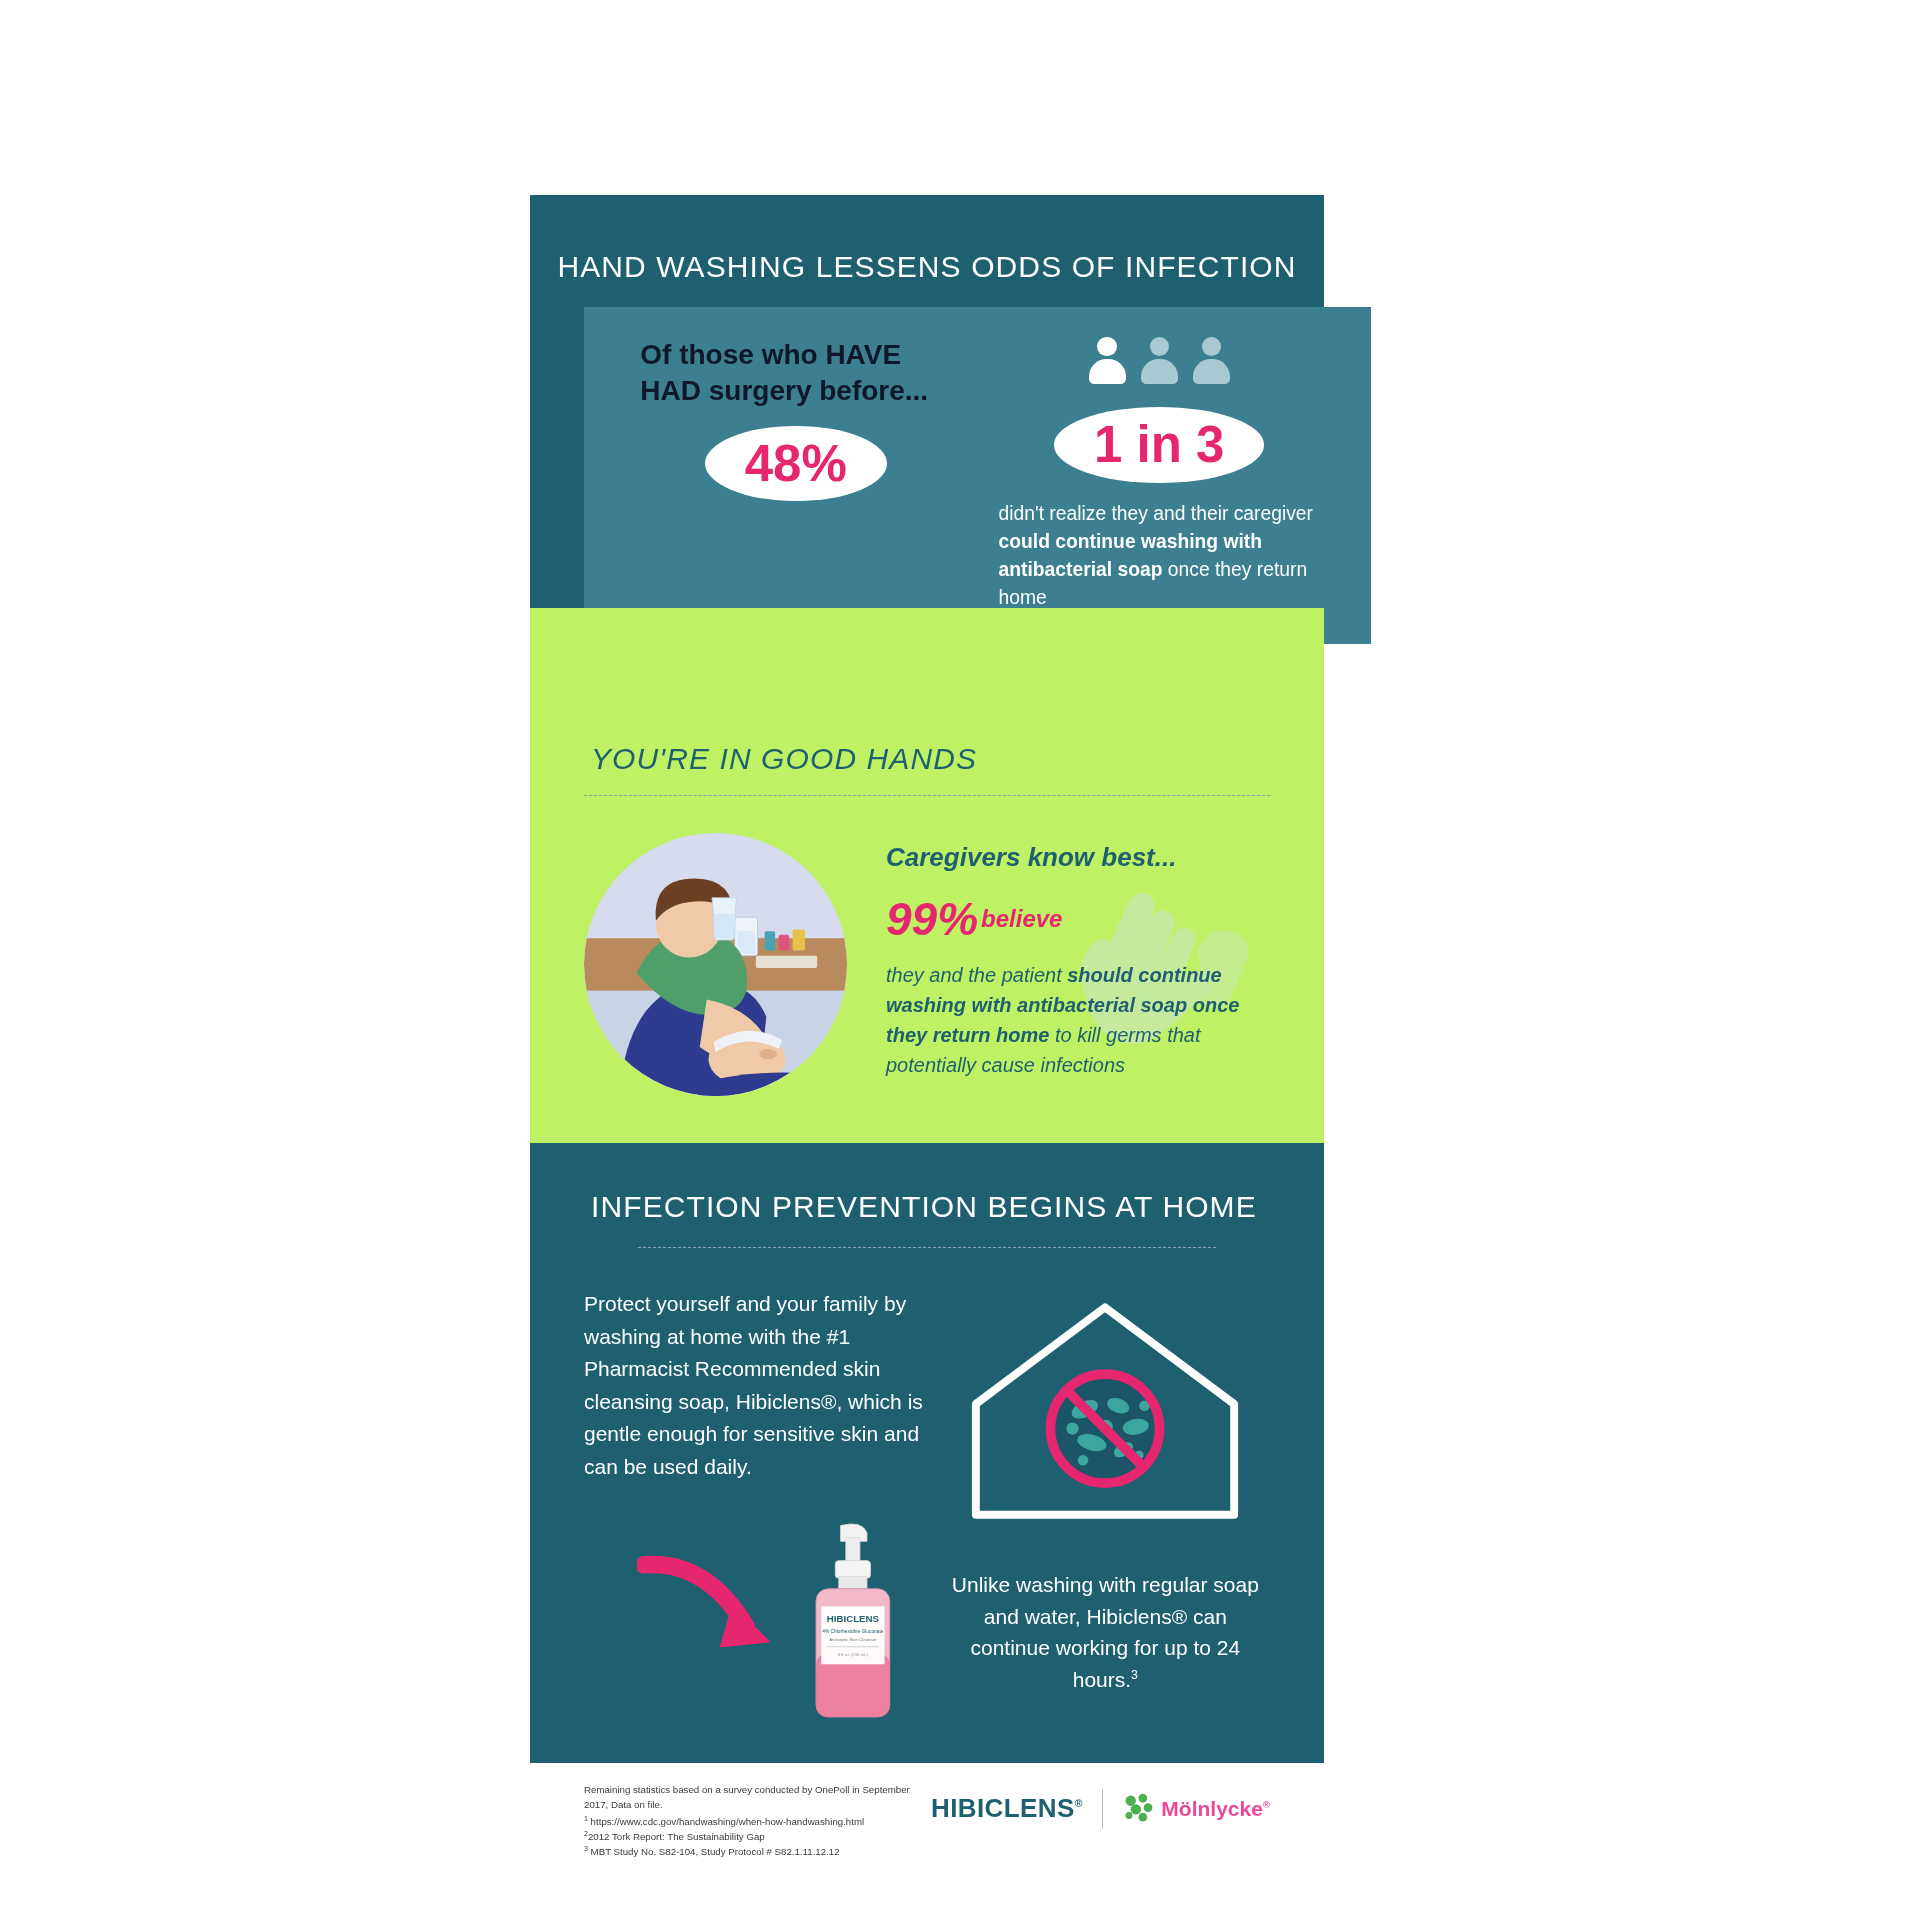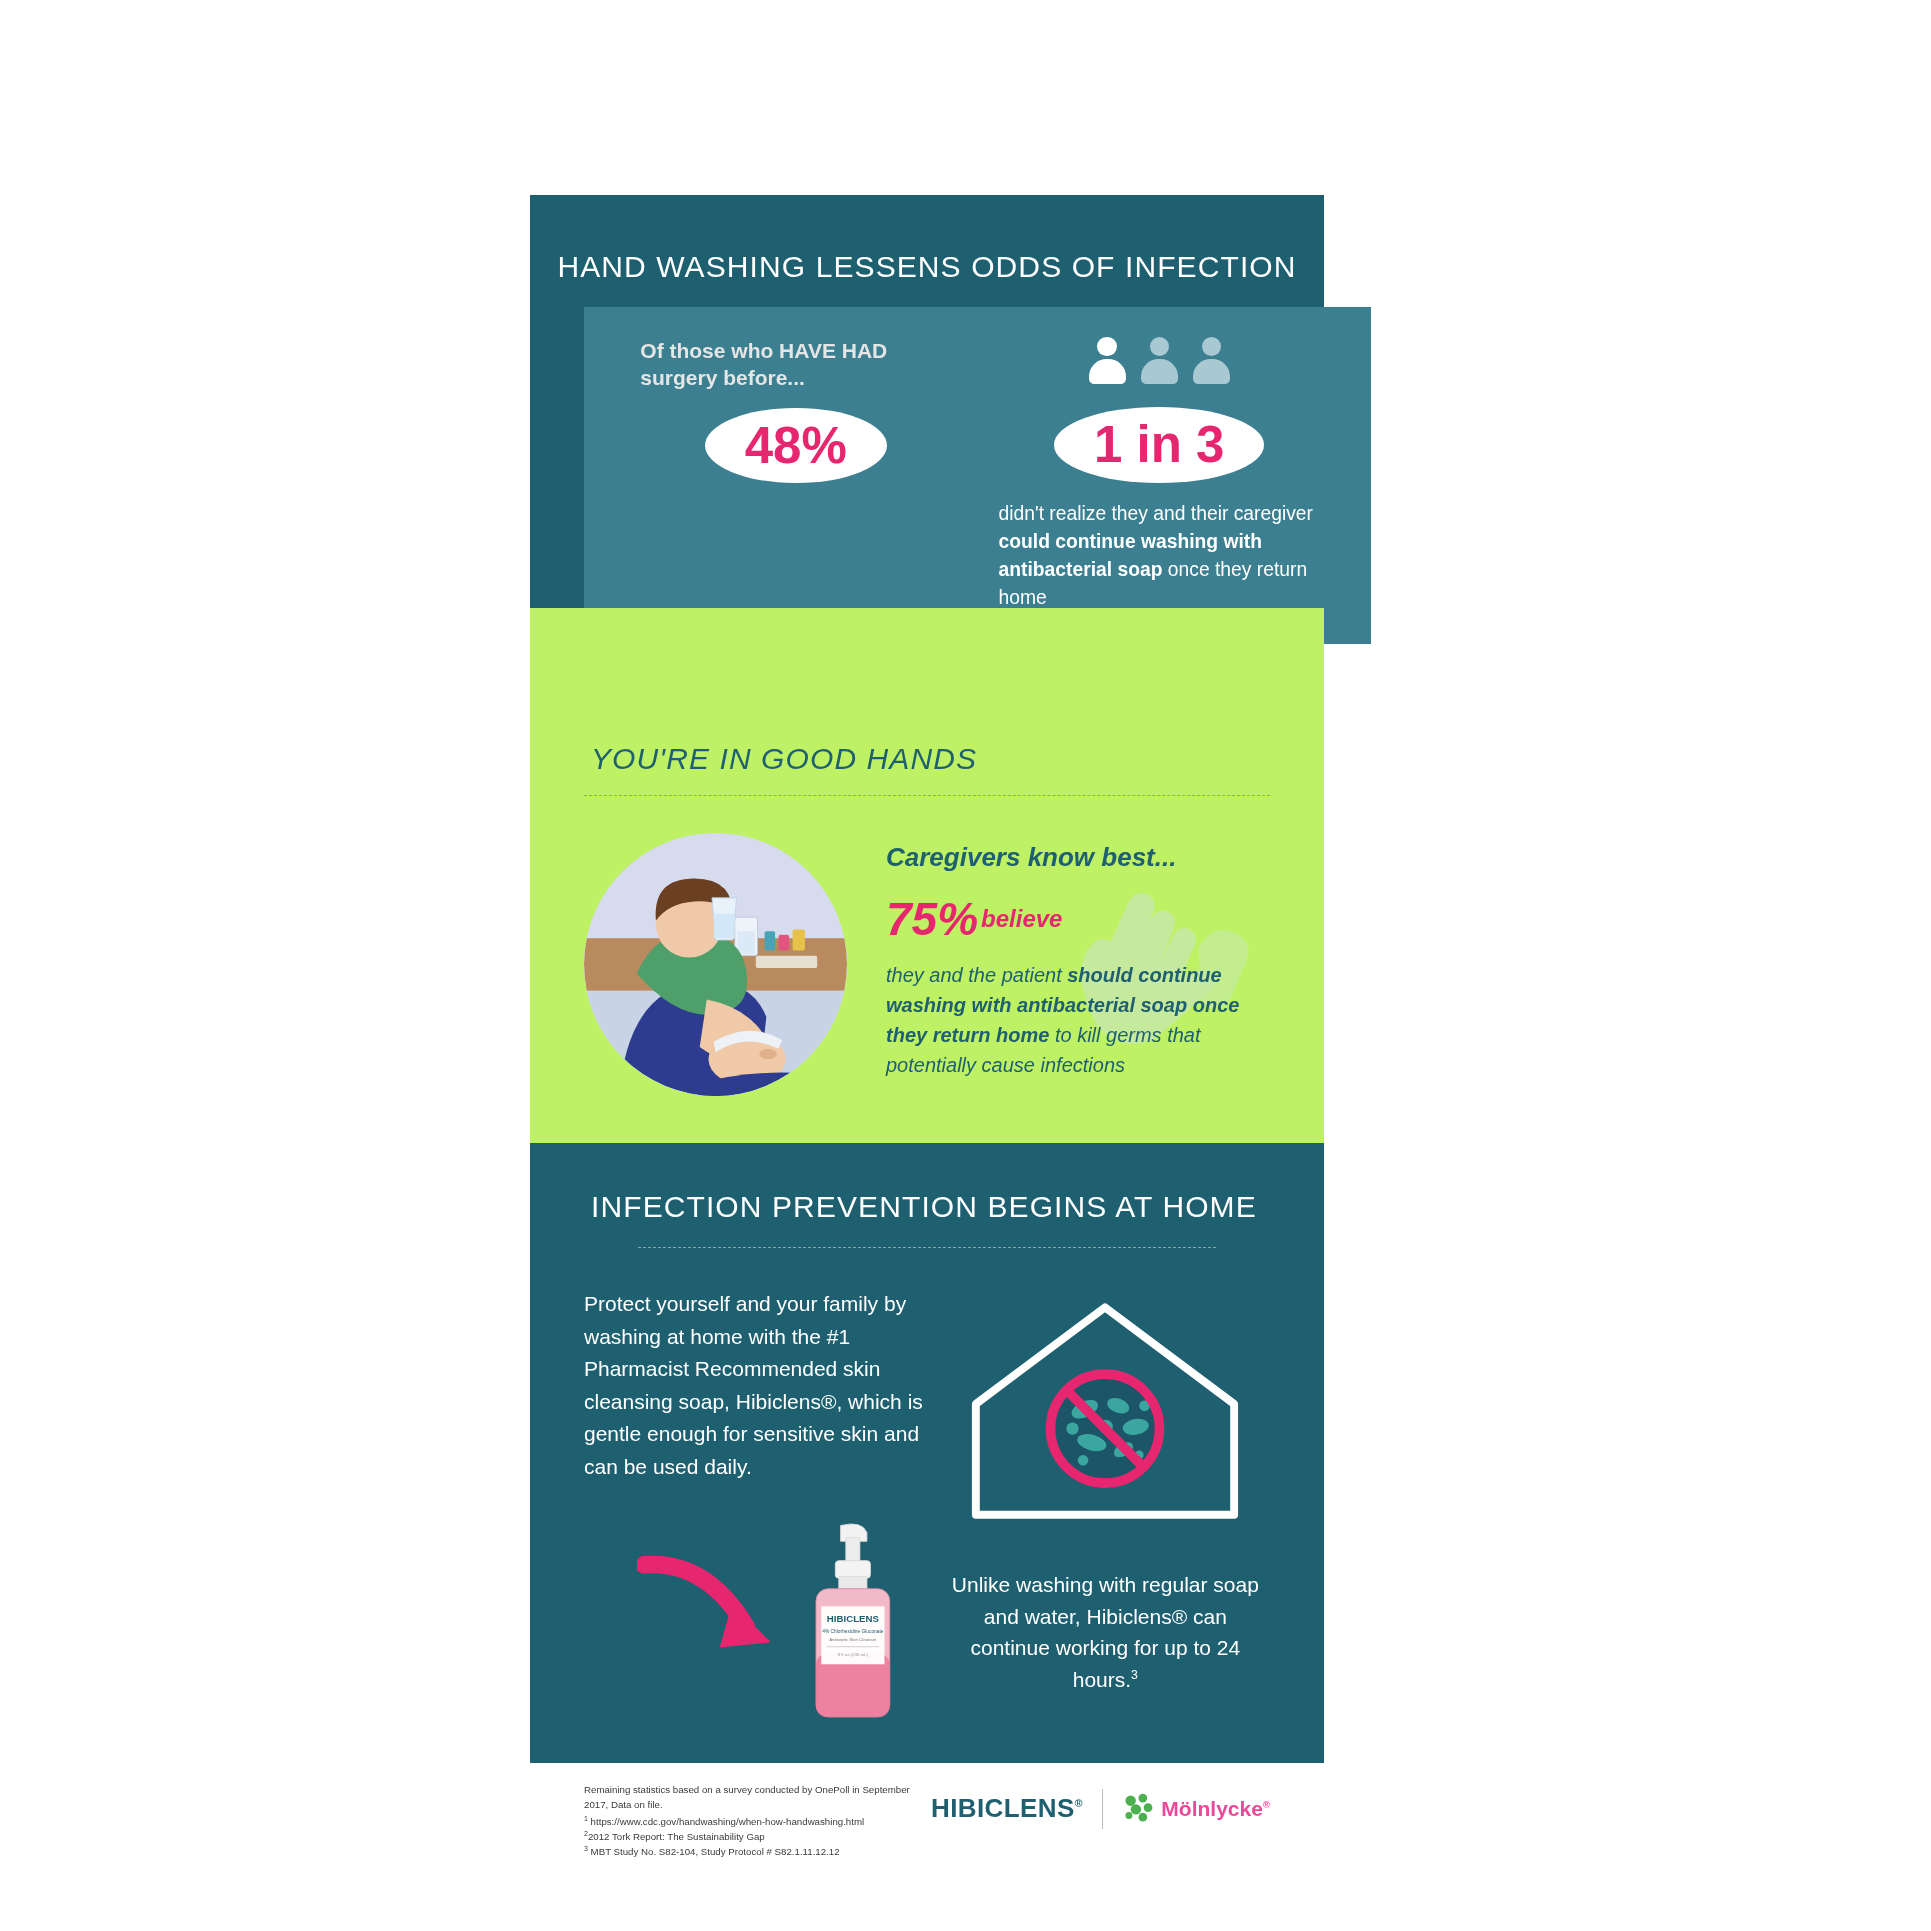--- a/index.html
+++ b/index.html
@@ -56,22 +56,22 @@
     display: flex;
   }
   .panel-col {
     width: 50%;
     box-sizing: border-box;
     padding: 0 14px;
   }
   .panel-col.left { text-align: center; }
   .panel-col.right { text-align: center; }
   .panel-head {
-    color: #e5e5e5;
-    font-size: 21px;
+    color: #0f172a;
+    font-size: 28px;
     font-weight: bold;
     line-height: 1.3;
     text-align: left;
     padding-left: 12.3px;
   }
   .people-row {
     display: flex;
     justify-content: center;
     gap: 12.3px;
     height: 54px;
@@ -347,21 +347,21 @@
 
               <path d="M146 74 l28 0 l-4 48 l-20 0z" fill="#e8f2fb" stroke="#bdd2e6"></path>
               <rect x="148" y="92" width="24" height="28" fill="#cfe5f7" opacity="0.9"></rect>
             </g>
           </svg>
         </div>
 
         <div class="sec2-text">
           <div class="care-head">Caregivers know best...</div>
           <div class="pct-line">
-            <span class="pct-num">75%</span><span class="pct-word">believe</span>
+            <span class="pct-num">99%</span><span class="pct-word">believe</span>
           </div>
           <div class="care-body">
             <span>they and the patient </span><b>should continue washing with antibacterial soap once they return home</b><span> to kill germs that potentially cause infections</span>
           </div>
         </div>
 
         <svg class="ghost-hands" viewBox="0 0 260 220" aria-hidden="true">
           <g fill="#cfe4d6">
             <path d="M40 150 q-14 -40 6 -62 q10 -12 22 -4 l20 -44 q8 -16 22 -10 q12 6 6 22 l-14 36 l10 -26 q8 -18 22 -12 q12 6 4 24 l-12 30 l12 -24 q8 -16 20 -10 q12 6 4 22 l-14 32 q22 -14 34 -2 q10 10 -4 22 l-52 44 q-26 22 -56 6 q-22 -12 -30 -44z"></path>
             <path d="M168 92 q16 -30 42 -18 q22 10 12 34 l-16 38 q-8 18 -24 14 q-16 -4 -10 -22z" opacity="0.75"></path>

